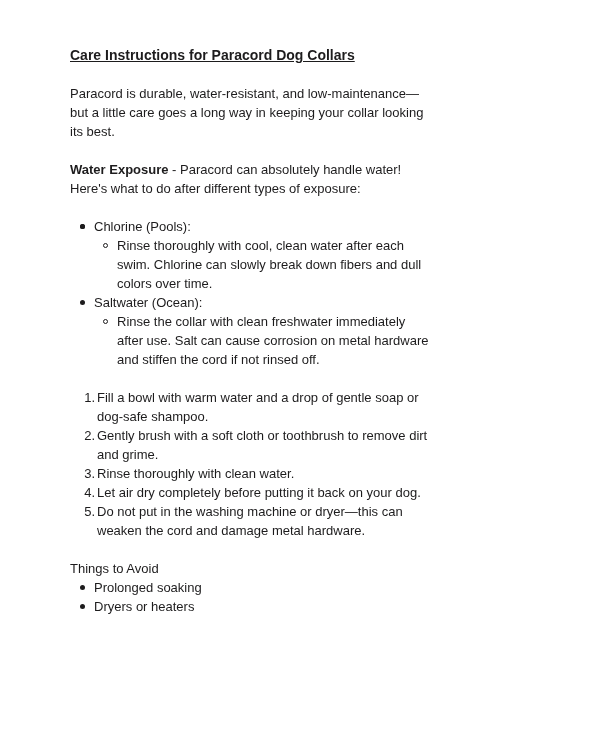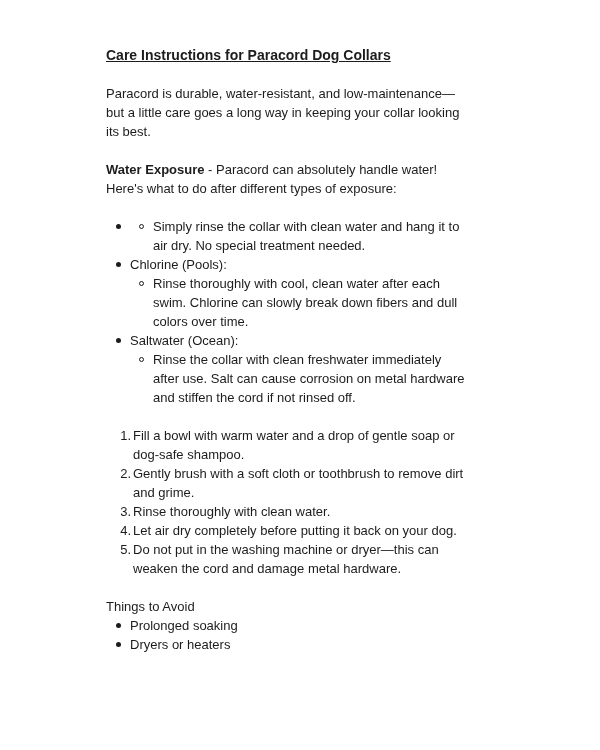--- a/index.html
+++ b/index.html
@@ -6,21 +6,21 @@
   body {
     width: 600px; height: 750px; overflow: hidden;
     font-family: "Liberation Sans", sans-serif;
     color: #1d1c1d;
   }
   .page {
     box-sizing: border-box;
     width: 496px; min-height: 750px;
     padding: 46px 66px 20px 70px;
     background: #ffffff;
-    font-size: 13px; line-height: 19px; margin-left: 36px;
+    font-size: 13px; line-height: 19px;
   }
   .doc-title {
     font-size: 14px; font-weight: bold;
     text-decoration: underline;
     margin: 0 0 19px 0;
   }
   .para { margin: 0 0 19px 0; }
   .para strong { font-weight: bold; }
   .section-head { margin: 0; font-weight: normal; }
 
@@ -51,23 +51,20 @@
 <div class="page">
 
   <h1 class="doc-title">Care Instructions for Paracord Dog Collars</h1>
 
   <p class="para">Paracord is durable, water-resistant, and low-maintenance—but a little care goes a long way in keeping your collar looking its best.</p>
 
   <p class="para"><strong>Water Exposure</strong><span> - Paracord can absolutely handle water! Here's what to do after different types of exposure:</span></p>
 
   <ul class="bullets">
     <li>
-      <ul class="sub">
-        <li><span>Simply rinse the collar with clean water and hang it to air dry. No special treatment needed.</span></li>
-      </ul>
     </li>
     <li>
       <span>Chlorine (Pools):</span>
       <ul class="sub">
         <li><span>Rinse thoroughly with cool, clean water after each swim. Chlorine can slowly break down fibers and dull colors over time.</span></li>
       </ul>
     </li>
     <li>
       <span>Saltwater (Ocean):</span>
       <ul class="sub">

